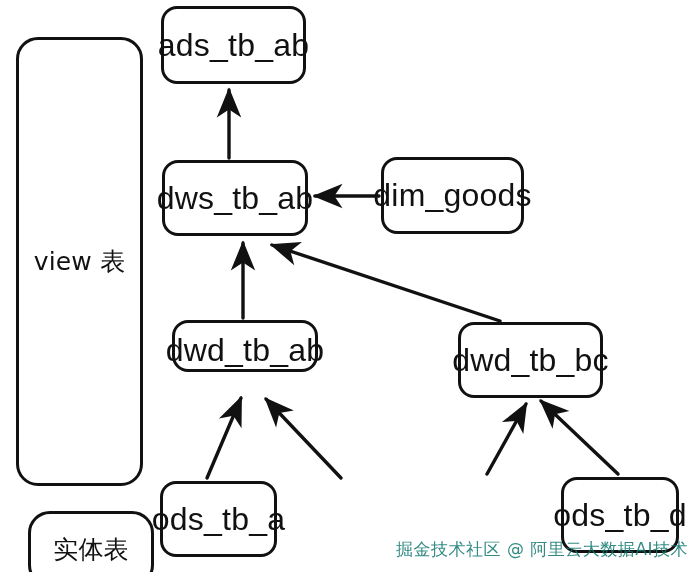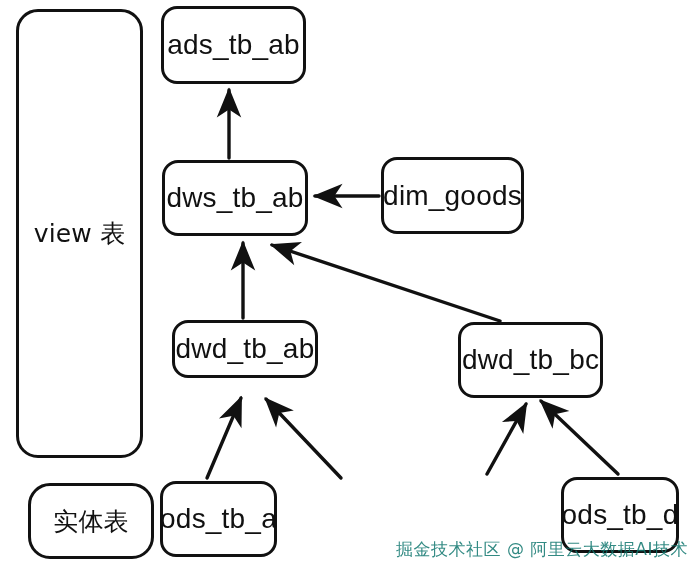--- a/index.html
+++ b/index.html
@@ -28,32 +28,33 @@
   .node {
     position: absolute;
     box-sizing: border-box;
     border: 3px solid #111111;
     border-radius: 16px;
     background: #ffffff;
     display: flex;
     align-items: center;
     justify-content: center;
     color: #111111;
-    font-size: 28px;
+    font-size: 32px;
     letter-spacing: 0.2px;
     white-space: nowrap;
     z-index: 2;
   }
   .node.group {
     border-radius: 22px;
     font-size: 25px;
   }
   .node.cjk {
     font-family: "DejaVu Sans", "Liberation Sans", sans-serif;
     font-size: 25px;
+    margin-top: 28px;
   }
   .watermark {
     position: absolute;
     left: 396px;
     top: 538px;
     font-family: "DejaVu Sans", "Liberation Sans", sans-serif;
     font-size: 17px;
     color: #0f766e;
     opacity: 0.85;
     white-space: nowrap;
@@ -92,21 +93,21 @@
   </div>
   <div class="node" style="left: 161px; top: 6px; width: 145px; height: 78px;">
     <span>ads_tb_ab</span>
   </div>
   <div class="node" style="left: 162px; top: 160px; width: 146px; height: 76px;">
     <span>dws_tb_ab</span>
   </div>
   <div class="node" style="left: 381px; top: 157px; width: 143px; height: 77px;">
     <span>dim_goods</span>
   </div>
-  <div class="node" style="left: 172px; top: 320px; width: 146px; height: 58px;">
+  <div class="node" style="left: 172px; top: 320px; width: 146px; height: 52px; align-items: flex-end;">
     <span>dwd_tb_ab</span>
   </div>
   <div class="node" style="left: 458px; top: 322px; width: 145px; height: 76px;">
     <span>dwd_tb_bc</span>
   </div>
   <div class="node" style="left: 160px; top: 481px; width: 117px; height: 76px;">
     <span>ods_tb_a</span>
   </div>
   <div class="node" style="left: 561px; top: 477px; width: 118px; height: 76px; text-align: center;">
     <span>ods_tb_d</span>

